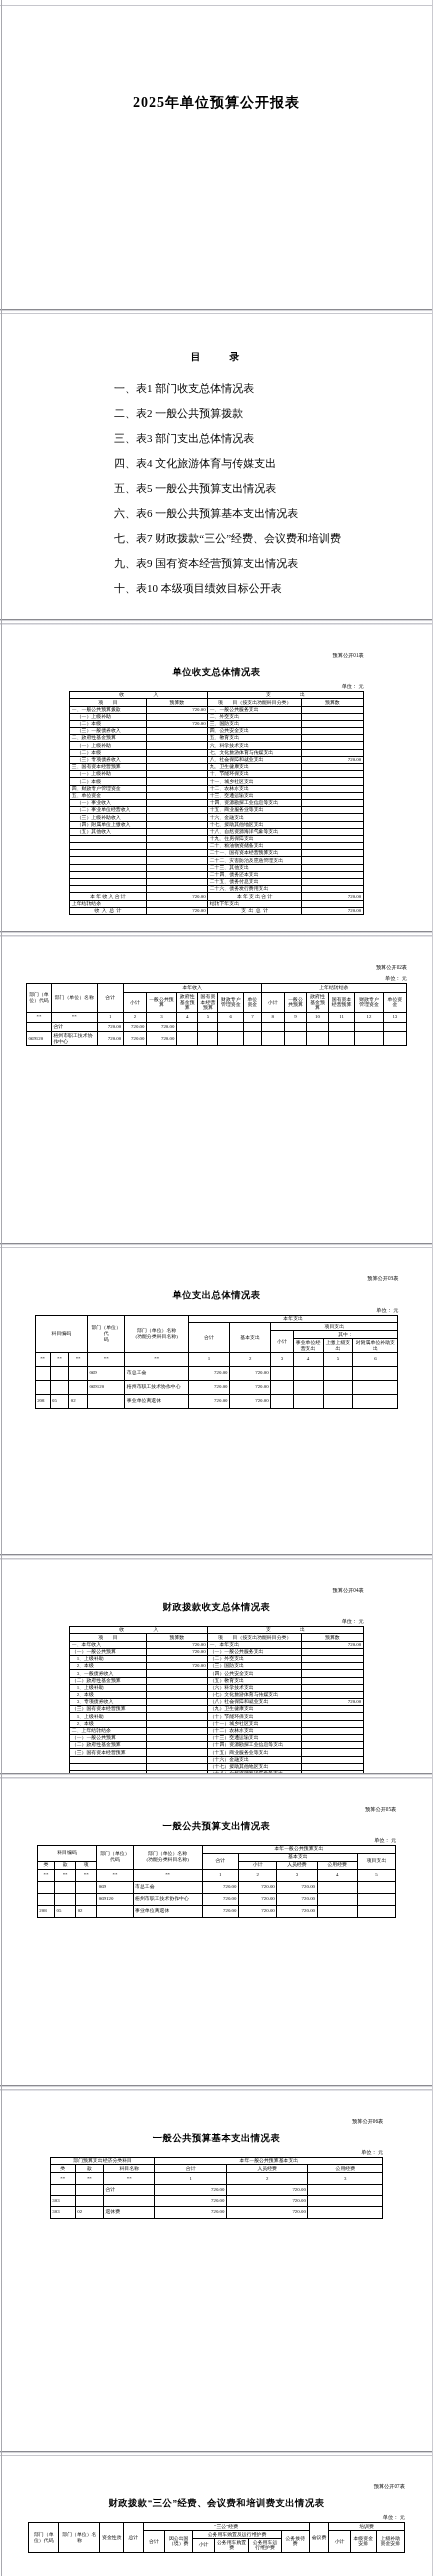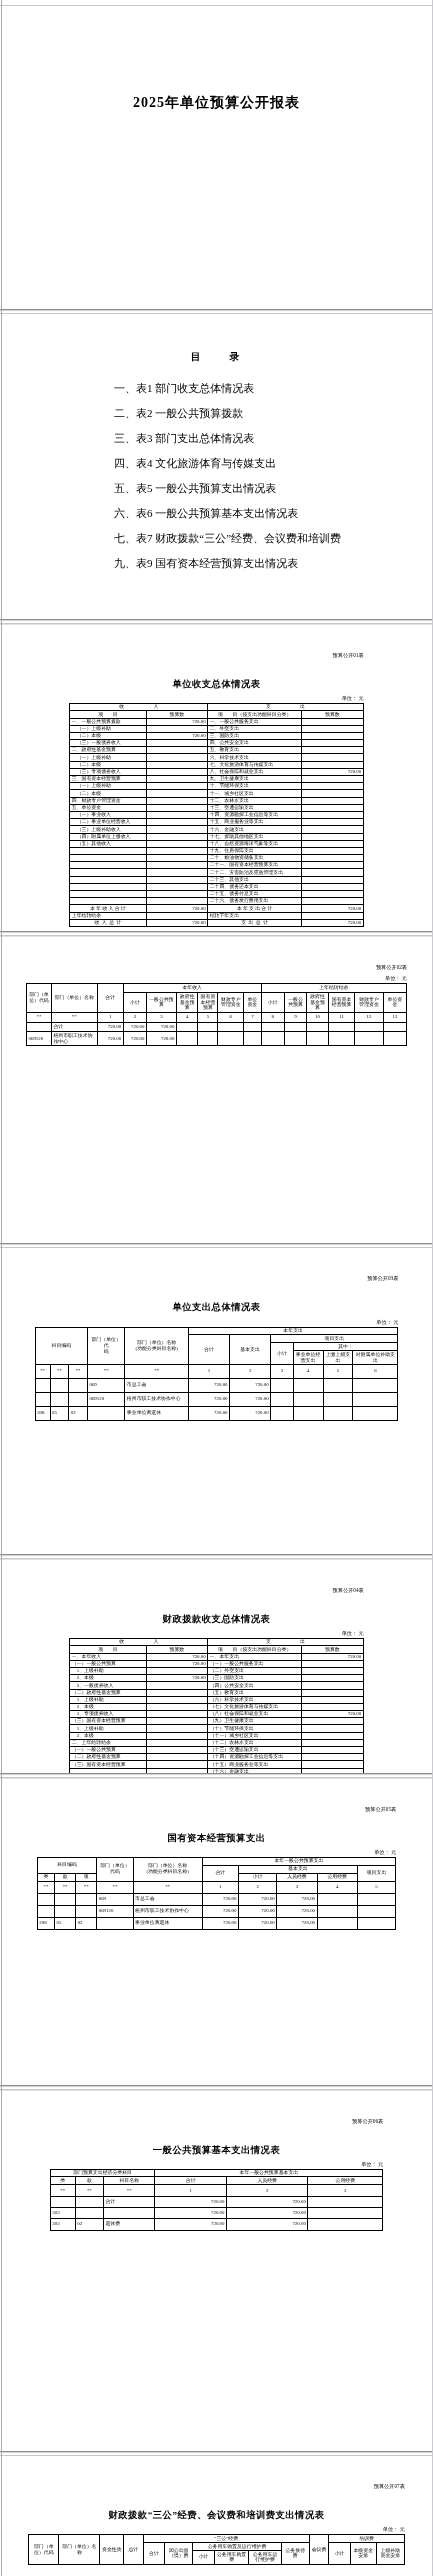--- a/index.html
+++ b/index.html
@@ -12,21 +12,21 @@
   .page { position: relative; overflow: hidden; }
   .p1 { height: 303px; } .p2 { height: 305px; } .p3 { height: 306px; } .p4 { height: 306px; }
   .p5 { height: 306px; } .p6 { height: 213px; } .p7 { height: 306px; } .p8 { height: 360px; }
   .p9 { height: 307px; }
   .main-title { text-align: center; font-size: 14px; letter-spacing: 1px; margin-top: 88px; font-weight: 600; }
   .toc-title { text-align: center; font-size: 9.8px; font-weight: bold; margin-top: 37px; letter-spacing: 3.1px; }
   .toc-list { margin: 11.3px 0 0 114px; list-style: none; }
   .toc-list li { font-size: 11px; line-height: 25px; }
   .sheet { margin: 0 auto; }
   .tag-line { text-align: right; font-size: 5.2px; padding-top: 27px; }
-  .tbl-title { text-align: center; font-family: "Liberation Sans", sans-serif; font-weight: bold; font-size: 9.3px; margin-top: 19px; letter-spacing: 0.5px; }
+  .tbl-title { text-align: center; font-family: "Liberation Sans", sans-serif; font-weight: bold; font-size: 9.3px; margin-top: 7px; letter-spacing: 0.5px; }
   .unit-line { text-align: right; font-size: 5.2px; margin: 4.1px 0 1px 0; }
   table.btable { width: 100%; border-collapse: collapse; table-layout: fixed; border: 1px solid #000; }
   .btable th, .btable td { border: 0.5px solid #000; font-size: 4.9px; font-weight: normal; line-height: 1.2; overflow: hidden; padding: 0.5px 1.5px; }
   .btable th { text-align: center; white-space: pre-line; }
   .btable td { white-space: pre-wrap; }
   .a-left { text-align: left; } .a-right { text-align: right; } .a-center { text-align: center; }
   .numrow td { text-align: center; height: 7.2px; }
   .t1 td, .t1 th { height: 7.2px; padding: 0 1.5px; }
   .t2 th { height: 9.3px; } .t2 td { height: 9.8px; }
   .t3 td { height: 14px; }
@@ -52,20 +52,21 @@
     <div class="toc-title">目　　录</div>
     <ul class="toc-list">
       <li>一、表1 部门收支总体情况表</li>
       <li>二、表2 一般公共预算拨款</li>
       <li>三、表3 部门支出总体情况表</li>
       <li>四、表4 文化旅游体育与传媒支出</li>
       <li>五、表5 一般公共预算支出情况表</li>
       <li>六、表6 一般公共预算基本支出情况表</li>
       <li>七、表7 财政拨款“三公”经费、会议费和培训费</li>
       <li>九、表9 国有资本经营预算支出情况表</li>
+      <li>十、表10 本级项目绩效目标公开表</li>
 
     </ul>
   </div>
   <div class="sep"></div>
 
   <div class="page p3">
     <div class="sheet w68">
       <div class="tag-line">预算公开01表</div>
       <div class="tbl-title">单位收支总体情况表</div>
       <div class="unit-line">单位：  元</div>
@@ -678,21 +679,21 @@
             </tr>
           </tbody>
       </table>
     </div>
   </div>
   <div class="sep"></div>
 
   <div class="page p7">
     <div class="sheet w83">
       <div class="tag-line">预算公开05表</div>
-      <div class="tbl-title">国有资本经营预算支出</div>
+      <div class="tbl-title">一般公共预算支出情况表</div>
       <div class="unit-line">单位：  元</div>
       <table class="btable t5">
         <colgroup>
           <col style="width:4.5%">
             <col style="width:5.5%">
             <col style="width:5.5%">
             <col style="width:9.5%">
             <col style="width:18%">
           <col style="width:9.5%">
             <col style="width:10%">

